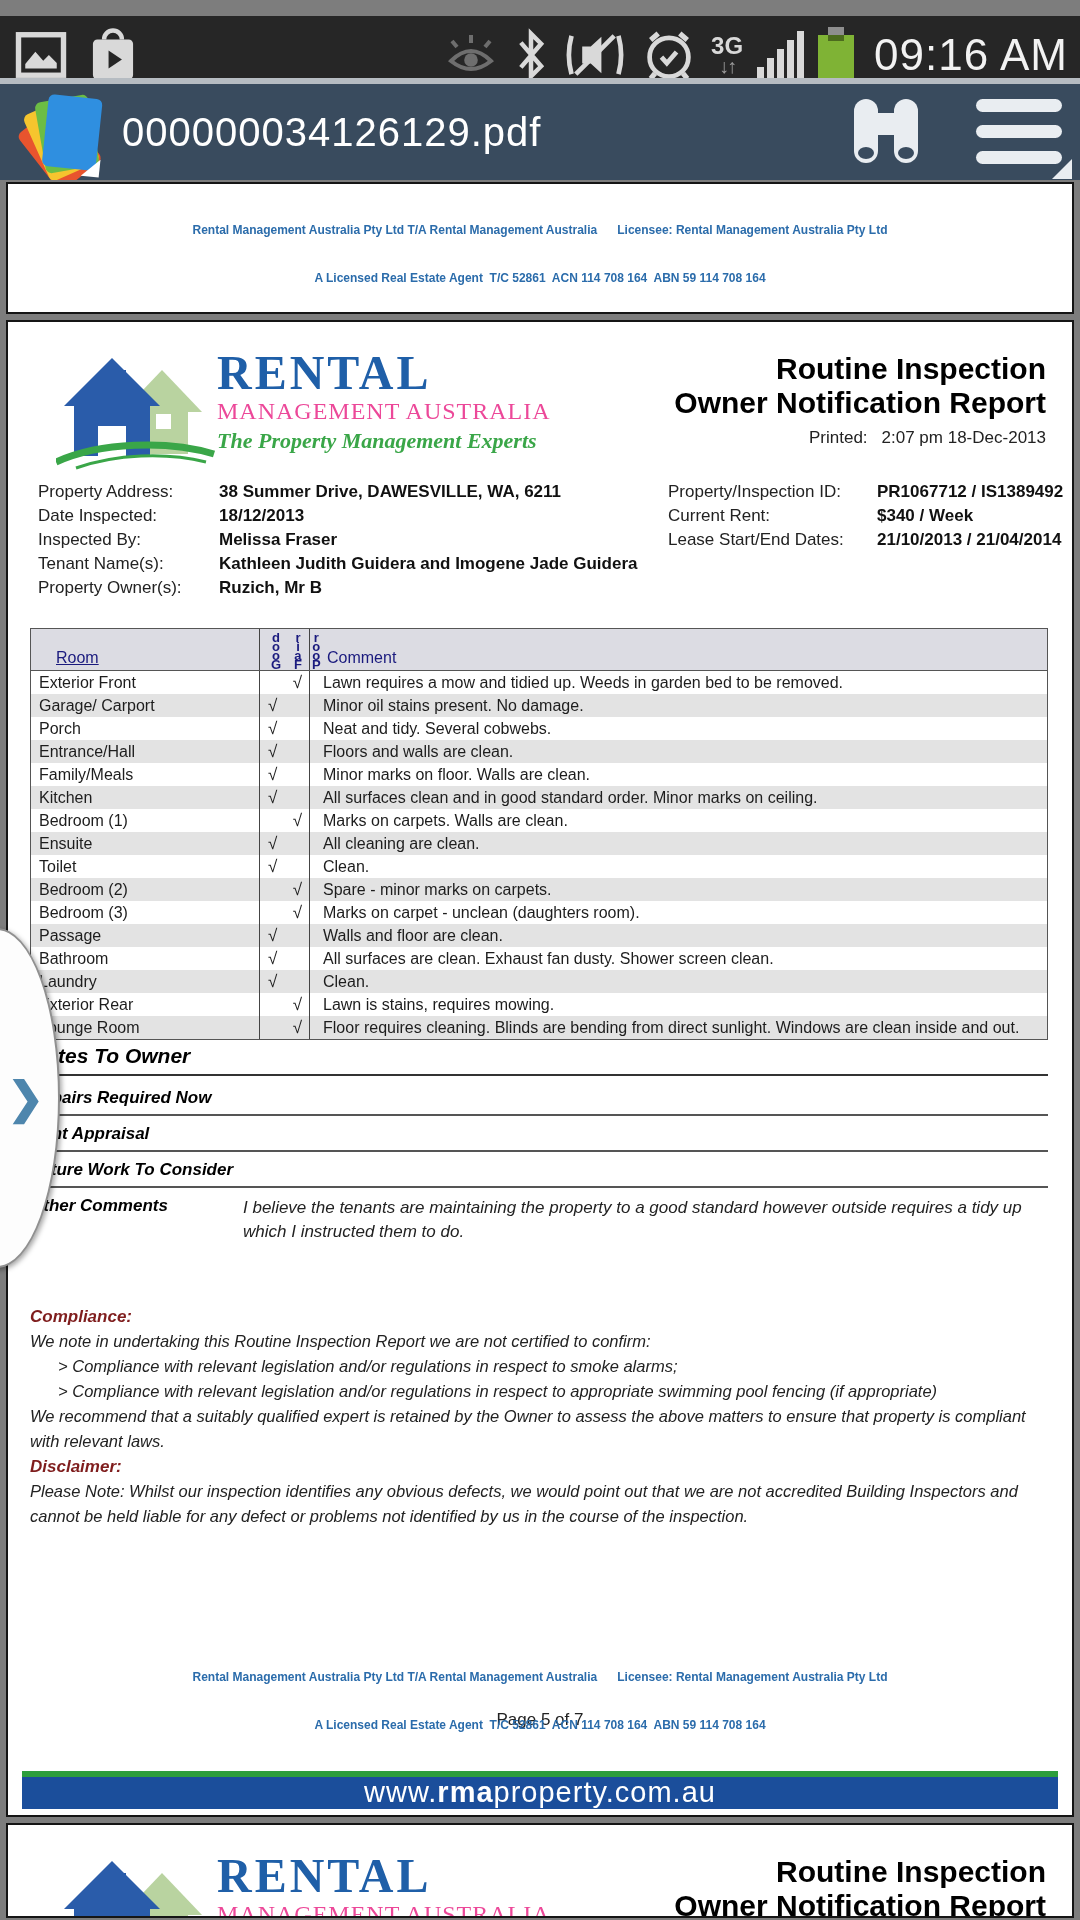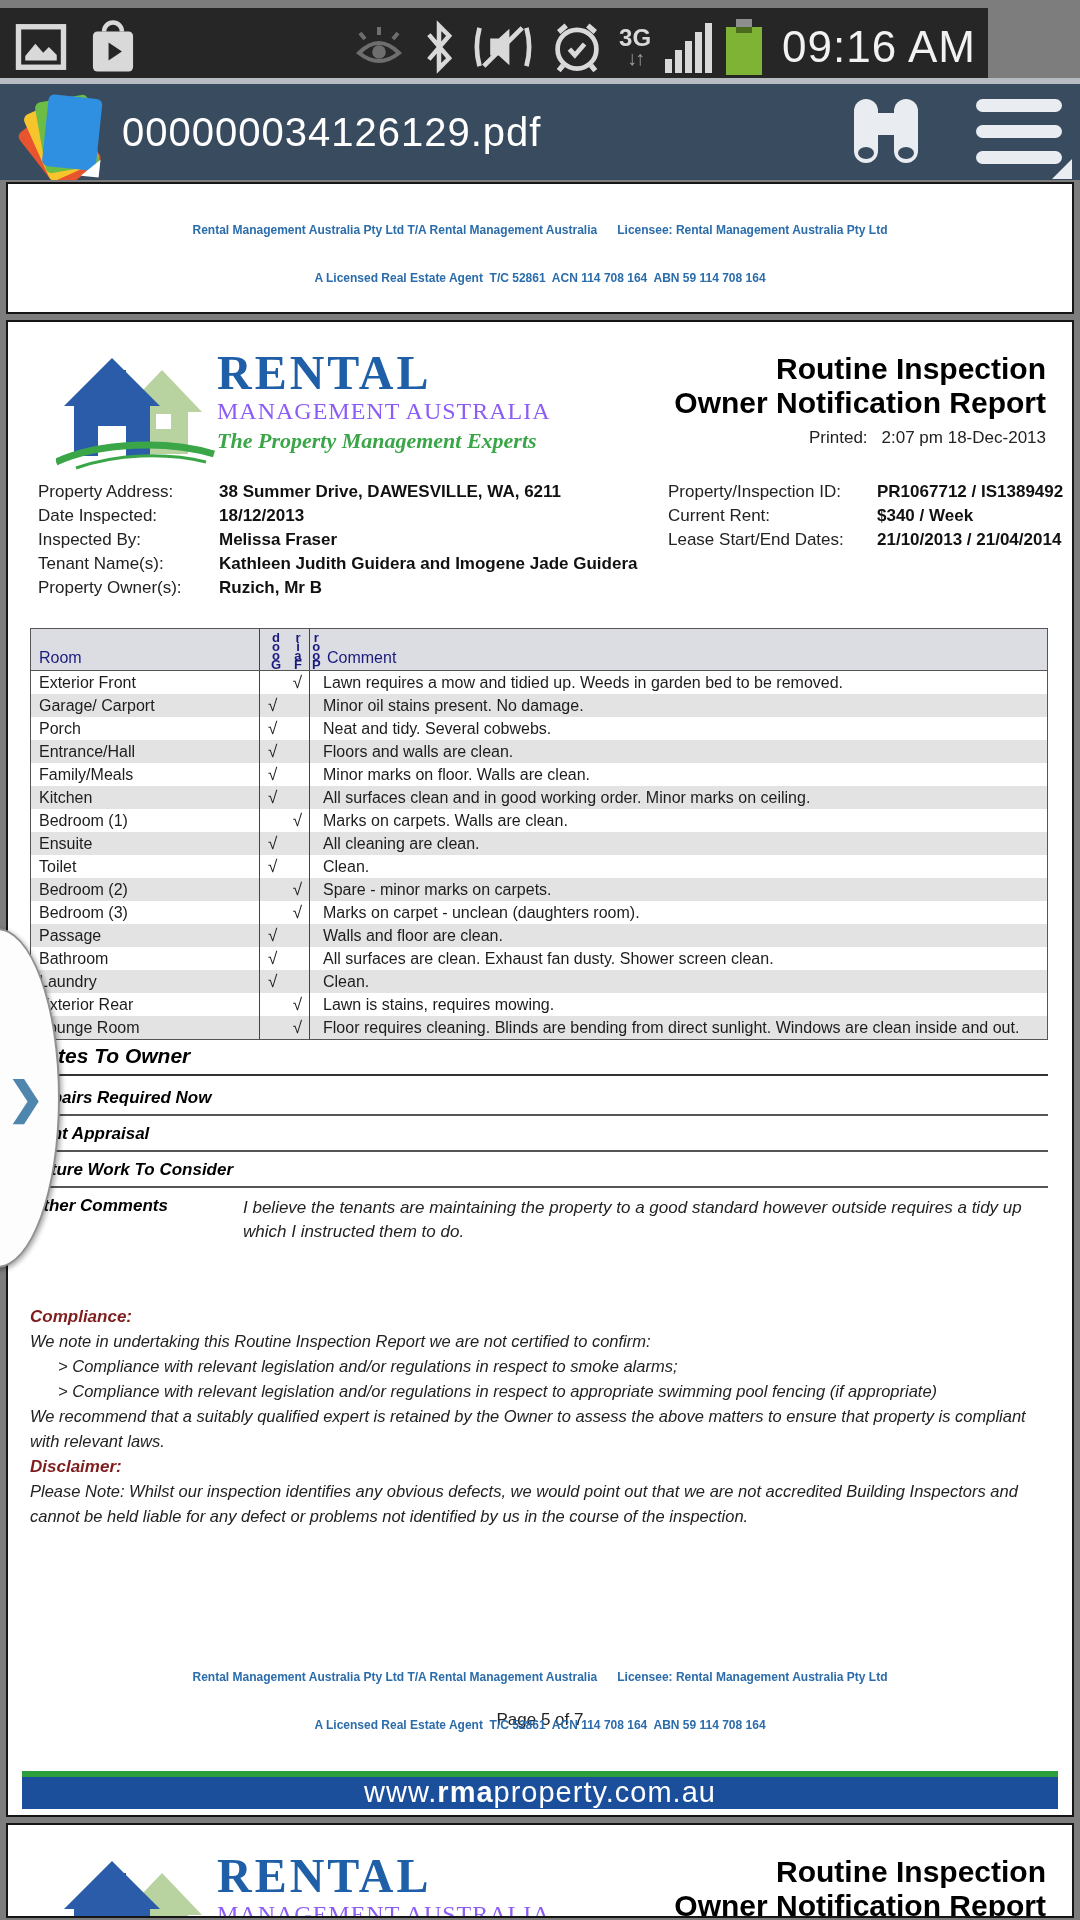--- a/index.html
+++ b/index.html
@@ -1,21 +1,21 @@
 <!DOCTYPE html>
 <html><head>
 <meta charset="utf-8">
 <style>
   * { margin:0; padding:0; box-sizing:border-box; }
   html,body { background:#555; }
   body { font-family:"Liberation Sans", sans-serif; }
   .screen { position:relative; width:1080px; height:1920px; margin:0 auto; background:#7d7d7d; overflow:hidden; }
 
   
-  .status-bar { position:absolute; top:8px; left:0; width:988px; height:78px; background:#262626;
+  .status-bar { position:absolute; top:16px; left:0; width:1080px; height:78px; background:#262626;
     display:flex; align-items:center; padding:0 12px; }
   .sb-left { display:flex; gap:16px; align-items:center; }
   .sb-right { margin-left:auto; display:flex; gap:14px; align-items:center; }
   .sb-time { color:#f2f2f2; font-size:44px; letter-spacing:1px; padding-left:6px; }
 
   
   .app-bar { position:absolute; top:78px; left:0; width:1080px; height:102px; background:#394b5e;
     border-top:6px solid #b6bcc2; display:flex; align-items:center; padding:0 18px; }
   .app-icon { position:relative; width:96px; height:92px; flex:0 0 auto; }
   .app-icon .sheet { position:absolute; width:54px; height:72px; border-radius:6px; top:12px; left:22px; }
@@ -54,42 +54,42 @@
   .green-bar { height:6px; background:#2d9e3c; }
   .blue-banner { height:32px; background:#1b4e9b; color:#fff; font-size:29px; text-align:center; line-height:31px; letter-spacing:1px; }
   .blue-banner b { font-weight:bold; }
 
   
   .logo { position:absolute; display:flex; align-items:flex-start; }
   .page2 .logo { top:28px; left:48px; }
   .page3 .logo { top:28px; left:48px; }
   .logo-text { margin-left:1px; }
   .logo-line1 { font-family:"Liberation Serif", serif; color:#1f5fa8; font-size:48px; font-weight:bold; letter-spacing:3px; line-height:46px; }
-  .logo-line2 { font-family:"Liberation Serif", serif; color:#8b5cf6; font-size:24px; letter-spacing:1px; line-height:30px; }
+  .logo-line2 { font-family:"Liberation Serif", serif; color:#ec4899; font-size:24px; letter-spacing:1px; line-height:30px; }
   .logo-line3 { font-family:"Liberation Serif", serif; color:#3aa648; font-size:22px; font-style:italic; font-weight:bold; line-height:30px; }
 
   .report-title { position:absolute; top:30px; right:26px; text-align:right; color:#000; }
   .rt1, .rt2 { font-size:30px; font-weight:bold; line-height:34px; }
   .rt-printed { font-size:17px; margin-top:8px; color:#222; }
   .rt-printed .lbl { margin-right:14px; }
 
   
   .details { position:absolute; top:158px; left:0; width:100%; font-size:17px; line-height:24px; color:#111; }
   .details .drow { display:flex; }
   .details-left { position:absolute; left:30px; top:0; width:600px; }
   .details-right { position:absolute; left:660px; top:0; width:390px; }
   .details .dlabel { flex:0 0 auto; color:#222; }
   .details-left .dlabel { width:157px; }
   .details-right .dlabel { width:185px; }
   .details .dvalue { font-weight:bold; white-space:nowrap;margin-left:24px; }
 
   
   .insp-table { position:absolute; top:306px; left:22px; width:1018px; border:1px solid #555; font-size:16px; }
   .t-header { position:relative; height:42px; background:#dcdce3; border-bottom:1px solid #555; color:#1a1a7e; }
-  .th-room { position:absolute; left:8px; bottom:3px; }
+  .th-room { position:absolute; left:25px; bottom:3px;text-decoration:underline; }
   .th-comment { position:absolute; left:296px; bottom:3px; }
   .vstack { position:absolute; bottom:1px; display:flex; flex-direction:column; align-items:center;
     color:#1a1a7e; font-weight:bold; font-size:13px; line-height:9px; }
   .v-good { left:240px; } .v-fair { left:263px; } .v-poor { left:281px; }
   .vline { position:absolute; top:0; bottom:0; width:1px; background:#444; }
   .vl1 { left:228px; } .vl2 { left:278px; }
   .t-body { position:relative; }
   .trow { display:grid; grid-template-columns:228px 50px 740px; height:23px; line-height:23px; color:#1d1d1d; }
   .trow.alt { background:#e3e3e3; }
   .tc-room { padding-left:8px; white-space:nowrap; overflow:hidden; }
@@ -343,21 +343,21 @@
               <div class="tc-comment">Floors and walls are clean.</div>
             </div>
             <div class="trow">
               <div class="tc-room">Family/Meals</div>
               <div class="tc-rate good">√</div>
               <div class="tc-comment">Minor marks on floor. Walls are clean.</div>
             </div>
             <div class="trow alt">
               <div class="tc-room">Kitchen</div>
               <div class="tc-rate good">√</div>
-              <div class="tc-comment">All surfaces clean and in good working order. Minor marks on ceiling.</div>
+              <div class="tc-comment">All surfaces clean and in good standard order. Minor marks on ceiling.</div>
             </div>
             <div class="trow">
               <div class="tc-room">Bedroom (1)</div>
               <div class="tc-rate fair">√</div>
               <div class="tc-comment">Marks on carpets. Walls are clean.</div>
             </div>
             <div class="trow alt">
               <div class="tc-room">Ensuite</div>
               <div class="tc-rate good">√</div>
               <div class="tc-comment">All cleaning are clean.</div>

